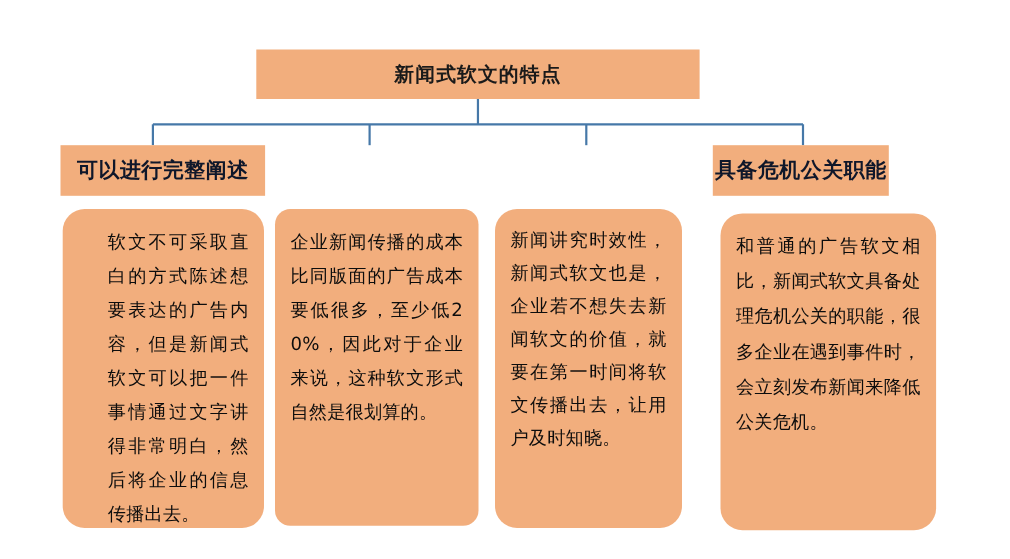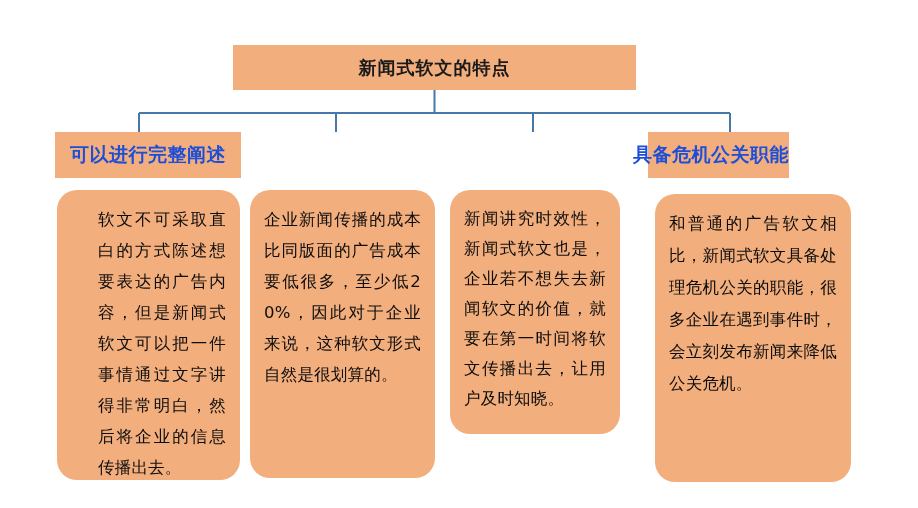--- a/index.html
+++ b/index.html
@@ -44,47 +44,47 @@
     font-weight: bold;
     color: #1a1a1a;
     letter-spacing: 1px;
   }
   .header-node {
     height: 46px;
   }
   .header-node .node-text {
     font-size: 19px;
     font-weight: bold;
-    color: #1d4ed8;
+    color: #0f172a;
     letter-spacing: 0.5px;
     white-space: nowrap;
   }
   .header-1 { left: 55px;  top: 132px; width: 186px; }
   .header-2 { left: 256px; top: 132px; width: 166px; }
   .header-3 { left: 455px; top: 132px; width: 160px; }
-  .header-4 { left: 648px; top: 132px; width: 141px; justify-content: flex-end; }
+  .header-4 { left: 648px; top: 132px; width: 160px; }
 
   .body-node {
     display: block;
     border-radius: 20px;
     padding: 14px 14px 10px 14px;
   }
   .body-node .node-text {
     display: block;
     font-size: 16.5px;
     line-height: 31px;
     color: #0d0d0d;
     text-align: justify;
     text-align-last: left;
     letter-spacing: 0.2px;
     word-break: break-all;
   }
   .body-1 { left: 57px;  top: 190px; width: 183px; height: 290px; padding-left: 41px; }
-  .body-2 { left: 250px; top: 190px; width: 185px; height: 288px; }
-  .body-3 { left: 450px; top: 190px; width: 170px; height: 244px; }
+  .body-2 { left: 250px; top: 190px; width: 185px; height: 288px; border-radius: 14px; }
+  .body-3 { left: 450px; top: 190px; width: 170px; height: 290px; }
   .body-4 { left: 655px; top: 194px; width: 196px; height: 288px; }
 
   .body-3 .node-text { line-height: 30px; }
   .body-4 .node-text { line-height: 32px; }
 </style>
 </head>
 <body>
 
 <div id="diagram">
 

